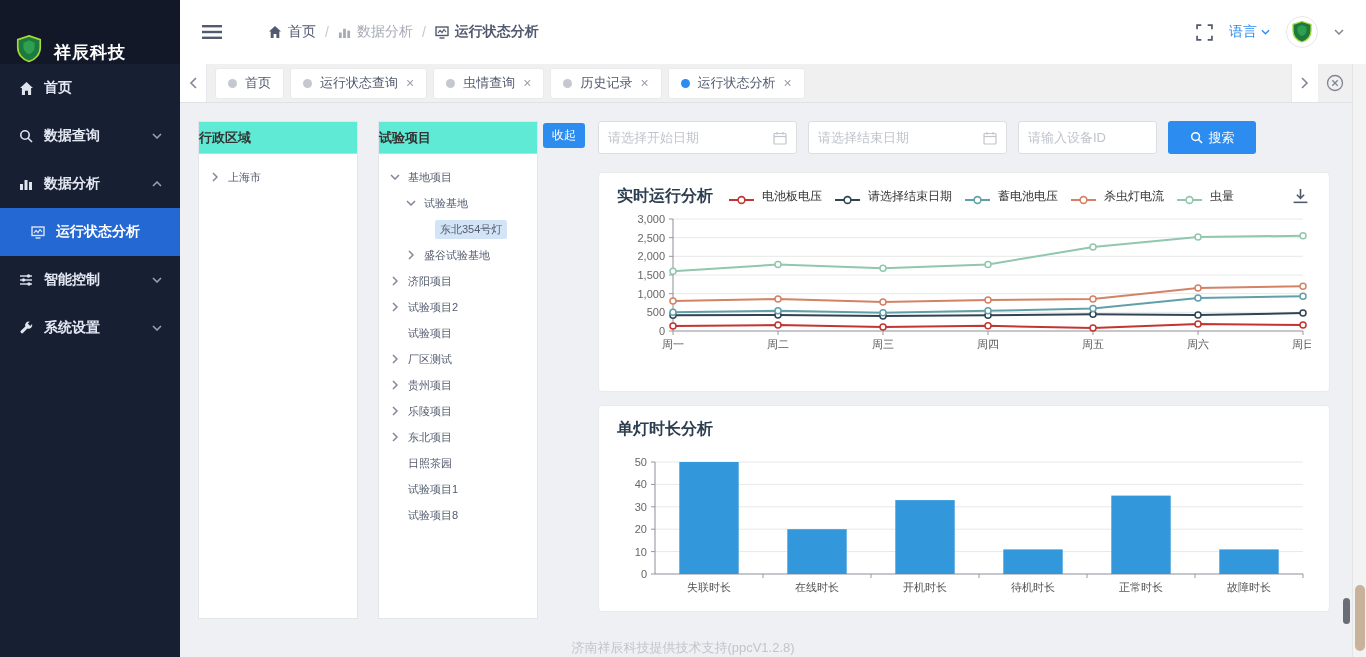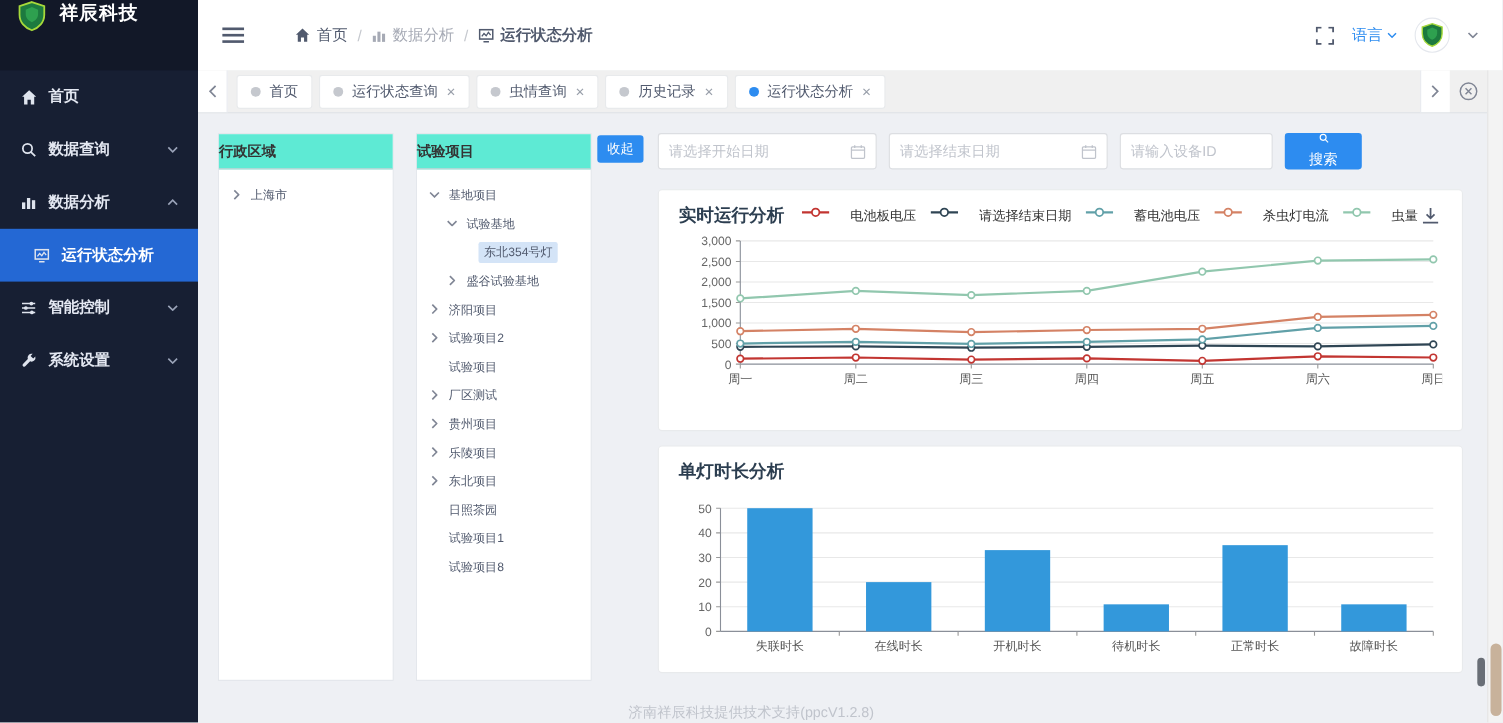--- a/index.html
+++ b/index.html
@@ -2,21 +2,21 @@
 <html><head>
 <meta charset="utf-8">
 <style>
   * { margin:0; padding:0; box-sizing:border-box; }
   html,body { width:1366px; height:657px; overflow:hidden;
     font-family:"Liberation Sans","DejaVu Sans",sans-serif; background:#eef0f4; }
   .app { position:relative; width:1366px; height:657px; background:#eef0f4; overflow:hidden; }
 
   
   .sidebar { position:absolute; left:0; top:0; width:180px; height:657px; background:#171f33; z-index:6; }
-  .logo { height:64px; display:flex; align-items:flex-start; gap:10px; padding:0 14px; background:#121828; }
+  .logo { height:64px; display:flex; align-items:flex-end; gap:10px; padding:0 14px; background:#121828; }
   .brand { color:#fff; font-size:17px; font-weight:bold; letter-spacing:1px; }
   .menu-item { height:48px; display:flex; align-items:center; gap:10px; padding:0 18px;
     font-size:14px; font-weight:600; color:#e4e8f2; cursor:pointer; }
   .menu-item .mi-icon { width:16px; height:16px; display:flex; align-items:center; justify-content:center; color:#dfe4ee; }
   .menu-item .mi-chev { margin-left:auto; color:#9aa3b8; display:flex; }
   .menu-item.sub { padding-left:30px; font-weight:600; }
   .menu-item.sub.active { background:#2468d4; color:#fff; }
 
   
   .topbar { position:absolute; left:180px; top:0; width:1186px; height:64px; background:#fff;
@@ -67,31 +67,31 @@
 
   .filter-input { position:absolute; top:18px; height:33px; background:#fff; border:1px solid #dcdee2;
     border-radius:3px; display:flex; align-items:center; padding:0 9px; gap:6px; }
   .filter-input input { border:none; outline:none; flex:1; min-width:0; font-size:13px; color:#515a6e;
     font-family:inherit; background:transparent; }
   .filter-input input::placeholder { color:#c0c4cc; }
   .cal-icon { color:#c0c4cc; display:flex; flex:0 0 auto; }
   .fi-start { left:418px; width:199px; }
   .fi-end   { left:628px; width:199px; }
   .fi-dev   { left:838px; width:139px; }
-  .search-btn { position:absolute; left:988px; top:18px; width:70px; height:33px; background:#2d8cf0;
+  .search-btn { position:absolute; left:988px; top:18px; width:88px; height:33px; background:#2d8cf0;
     color:#fff; border:none; border-radius:3px; font-size:13px; display:flex; align-items:center;
-    justify-content:center; gap:6px; cursor:pointer; font-family:inherit;flex-direction:column; }
+    justify-content:center; gap:6px; cursor:pointer; font-family:inherit; }
 
   .card { position:absolute; left:418px; width:732px; background:#fff; border:1px solid #e8eaec; border-radius:4px; }
   .card1 { top:69px; height:220px; }
   .card2 { top:302px; height:207px; }
   .card-header { display:flex; align-items:center; padding:13px 20px 0 18px; }
   .card-title { font-size:16px; font-weight:bold; color:#2c3e50; }
   .legend { display:flex; align-items:center; gap:13px; margin-left:16px; font-size:12px; color:#333; }
-  .legend-item { display:flex; align-items:flex-start; gap:19px; cursor:pointer; }
+  .legend-item { display:flex; align-items:flex-end; gap:8px; cursor:pointer; }
   .download { margin-left:auto; color:#515a6e; display:flex; cursor:pointer; }
   .chart-box { padding:4px 16px 0 16px; }
 
   .footer { position:absolute; left:0; top:536px; width:1006px; text-align:center; color:#c0c4cc; font-size:13px; }
 
   .inner-thumb { position:absolute; right:2px; top:495px; width:7px; height:26px; background:#696e76; border-radius:4px; cursor:pointer; }
   .v-scroll { position:absolute; right:0; top:64px; width:14px; height:593px; background:#f3f3f3; border-left:1px solid #e4e4e4; z-index:7; }
   .v-thumb { position:absolute; left:2px; bottom:6px; width:10px; height:66px; background:#c8b29b; border-radius:5px; cursor:pointer; }
 
   svg text { font-family:"Liberation Sans","DejaVu Sans",sans-serif; }

